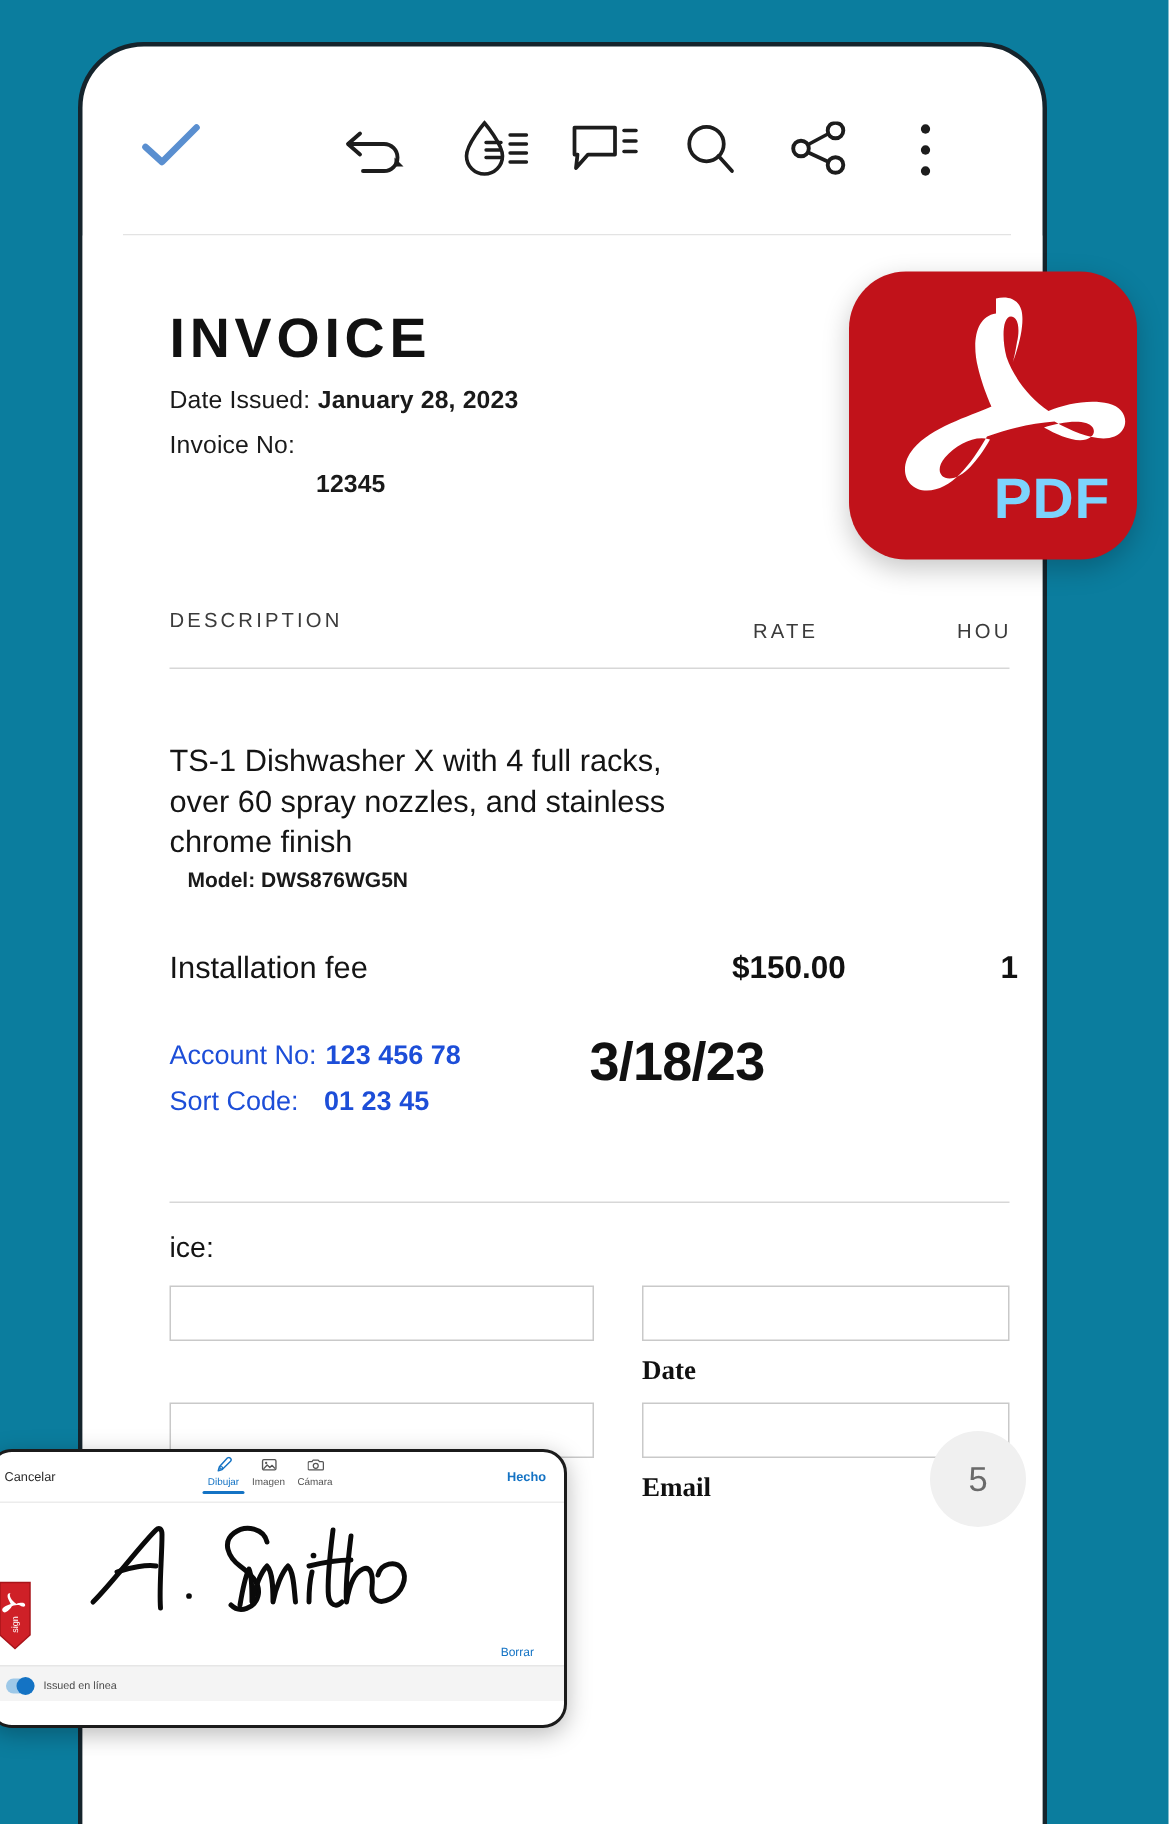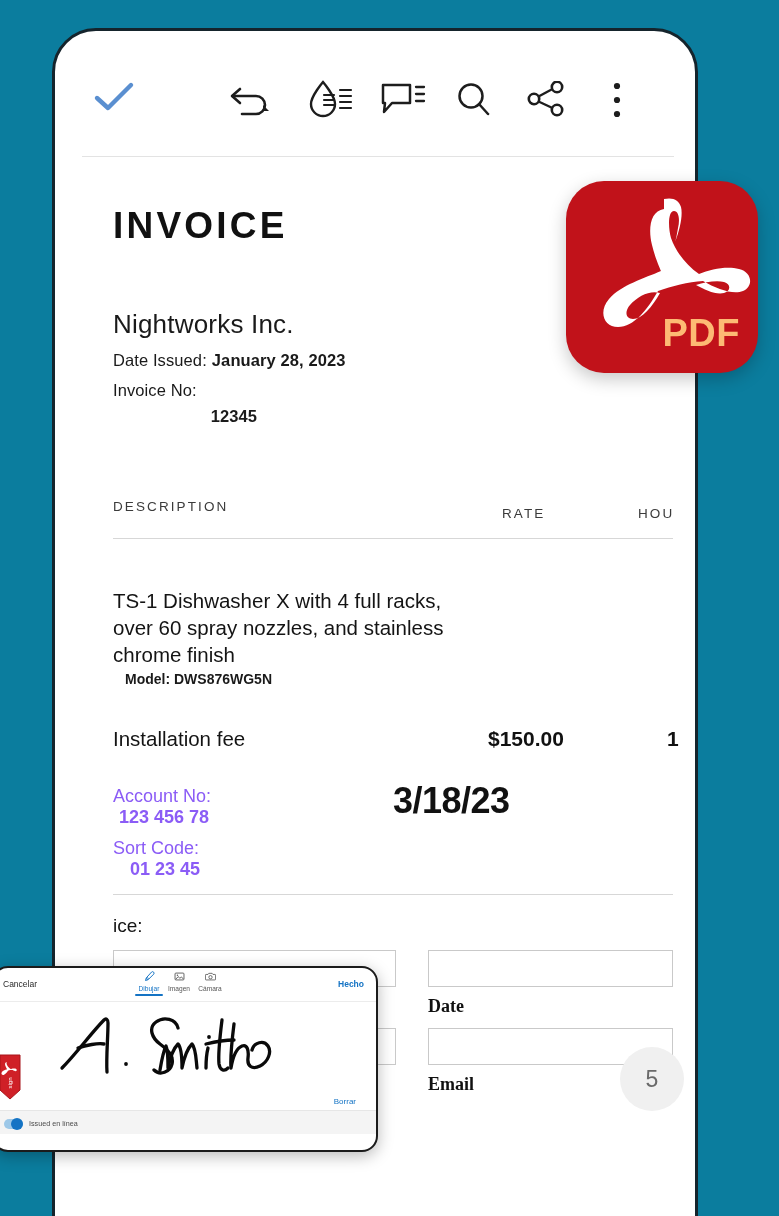--- a/index.html
+++ b/index.html
@@ -102,21 +102,21 @@
   #fee-rate  { position: absolute; left: 375px; font-size: 21px; font-weight: 700; color: #111; }
   #fee-hours { position: absolute; left: 554px; font-size: 21px; font-weight: 700; color: #111; }
 
   
   #bank-head { margin-top: 80px; position: relative; height: 42px; }
   #col-bank { position: absolute; left: 0; font-size: 13.5px; letter-spacing: 2.1px; color: #3b3b3b; }
   #col-due  { position: absolute; left: 280px; font-size: 13.5px; letter-spacing: 2.1px; color: #3b3b3b; }
   #bank-rule { position: absolute; left: 0; top: 37px; width: 560px; height: 1px; background: #d7d7d7; }
 
   #bank-block { position: relative; margin-top: 29px; height: 80px; }
-  .bank-row { font-size: 18px; color: #8b5cf6; margin-top: 10px; display: flex; flex-direction: column; }
+  .bank-row { font-size: 18px; color: #1d4ed8; margin-top: 10px; display: flex; }
   .bank-row:first-child { margin-top: 0; }
   .bank-label { font-weight: 400; }
   .bank-value { font-weight: 700; margin-left: 6px; }
   .bank-value.pad { margin-left: 17px; }
   #due-date {
     position: absolute; left: 280px; top: -6px;
     font-size: 36px; font-weight: 700; color: #111; letter-spacing: -.5px;
   }
 
   
@@ -147,21 +147,21 @@
   #pdf-logo {
     position: absolute; left: 566px; top: 181px;
     width: 192px; height: 192px;
     border-radius: 38px;
     background: #c1121a;
     box-shadow: 0 6px 18px rgba(0,0,0,.22);
     overflow: hidden;
   }
   #pdf-text {
     position: absolute; right: 18px; bottom: 18px;
-    color: #fdba74; font-size: 38px; font-weight: 700; letter-spacing: .5px; text-align: center;
+    color: #7dd3fc; font-size: 38px; font-weight: 700; letter-spacing: .5px; text-align: center;
   }
 
   
   #sign-dialog {
     position: absolute; left: -8px; top: 966px;
     width: 386px; height: 186px;
     background: #fff;
     border: 2px solid #1b1b1b;
     border-radius: 16px;
     box-shadow: 0 4px 16px rgba(0,0,0,.28);
@@ -284,21 +284,20 @@
       </svg>
     </div>
 
     <div id="toolbar-divider"></div>
   </div>
 
   <div id="doc">
 
     <div id="invoice-title">INVOICE</div>
 
-    <div id="company-name">Nightworks Inc.</div>
 
     <div class="meta-row">
       <span class="meta-label">Date Issued:</span>
       <span class="meta-value">January 28, 2023</span>
     </div>
 
     <div class="meta-row">
       <span class="meta-label">Invoice No:</span>
       <span class="meta-value pad">12345</span>
     </div>

